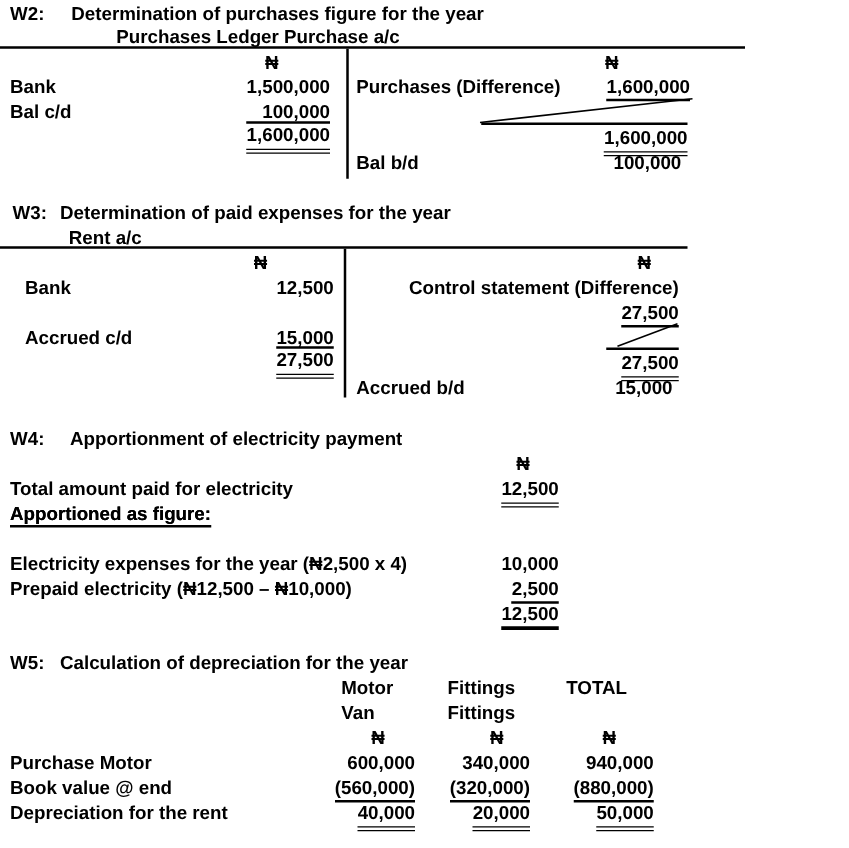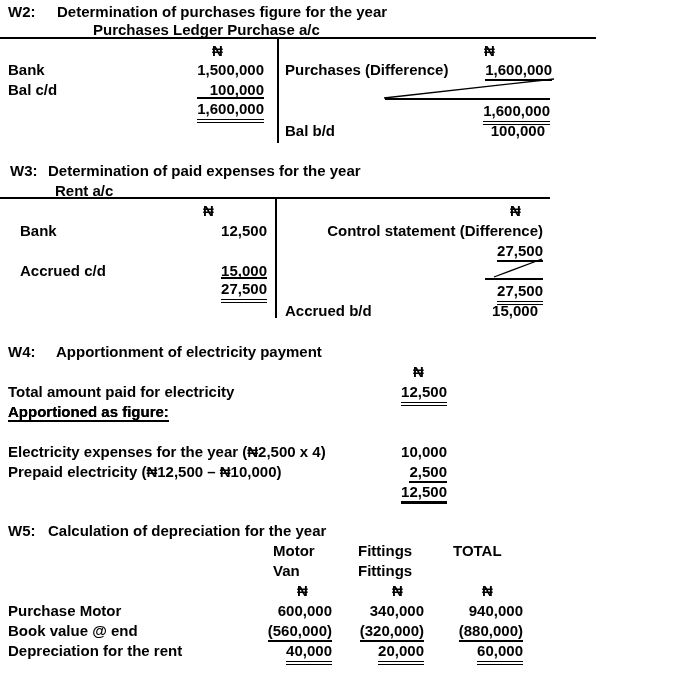--- a/index.html
+++ b/index.html
@@ -106,13 +106,13 @@
 <div class="amt" style="left:433px;top:601px;width:90px"><span>940,000</span></div>
 
 <div class="t" style="left:8px;top:621px">Book value @ end</div>
 <div class="amt u1" style="left:242px;top:621px;width:90px"><span>(560,000)</span></div>
 <div class="amt u1" style="left:334px;top:621px;width:90px"><span>(320,000)</span></div>
 <div class="amt u1" style="left:433px;top:621px;width:90px"><span>(880,000)</span></div>
 
 <div class="t" style="left:8px;top:641px">Depreciation for the rent</div>
 <div class="amt du" style="left:242px;top:641px;width:90px"><span>40,000</span></div>
 <div class="amt du" style="left:334px;top:641px;width:90px"><span>20,000</span></div>
-<div class="amt du" style="left:433px;top:641px;width:90px"><span>60,000</span></div>
+<div class="amt du" style="left:433px;top:641px;width:90px"><span>50,000</span></div>
 
 </body></html>

